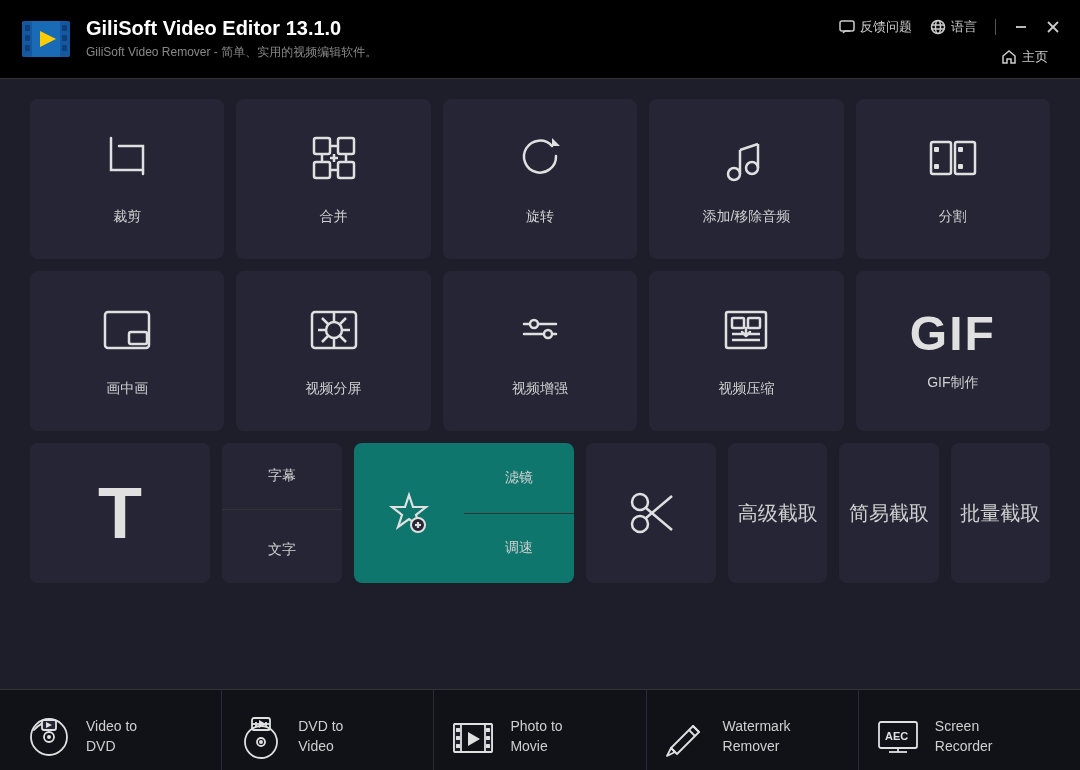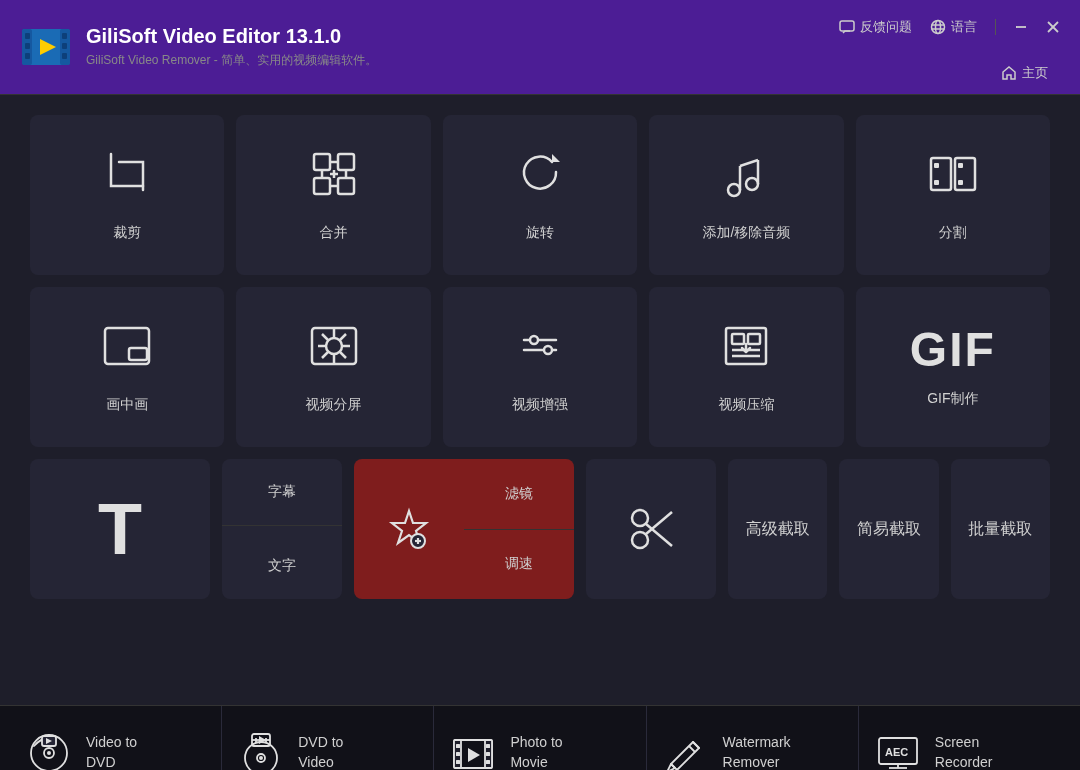--- a/index.html
+++ b/index.html
@@ -7,22 +7,22 @@
       width: 1080px;
       height: 770px;
       background: #1a1a2e;
       font-family: 'Microsoft YaHei', 'PingFang SC', sans-serif;
       color: #e0e0e0;
       overflow: hidden;
     }
 
     
     #titlebar {
-      background: #4c1d95;
-      height: 95px;
+      background: #000000;
+      height: 79px;
       display: flex;
       align-items: center;
       padding: 4px 20px;
       border-bottom: 1px solid #333;
       position: relative;
     }
     #titlebar .logo {
       width: 52px;
       height: 52px;
       margin-right: 14px;
@@ -155,21 +155,21 @@
       justify-content: center;
       font-size: 14px;
       color: #d0d0d0;
     }
     .card-double-item:first-child {
       border-bottom: 1px solid #333;
     }
 
     
     .card-filter {
-      background: #7f1d1d;
+      background: #0f766e;
       border-radius: 8px;
       display: flex;
       align-items: center;
       justify-content: center;
       cursor: pointer;
       width: 200px;
       flex-shrink: 0;
       height: 140px;
       flex-direction: column;
       gap: 4px;
@@ -217,21 +217,21 @@
     
     .card-label-only {
       background: #252535;
       border-radius: 8px;
       display: flex;
       align-items: center;
       justify-content: center;
       cursor: pointer;
       flex: 1;
       height: 140px;
-      font-size: 16px;
+      font-size: 20px;
       color: #d0d0d0;
     }
 
     
     #bottombar {
       background: #111118;
       height: 95px;
       border-top: 1px solid #333;
       display: flex;
       align-items: center;

